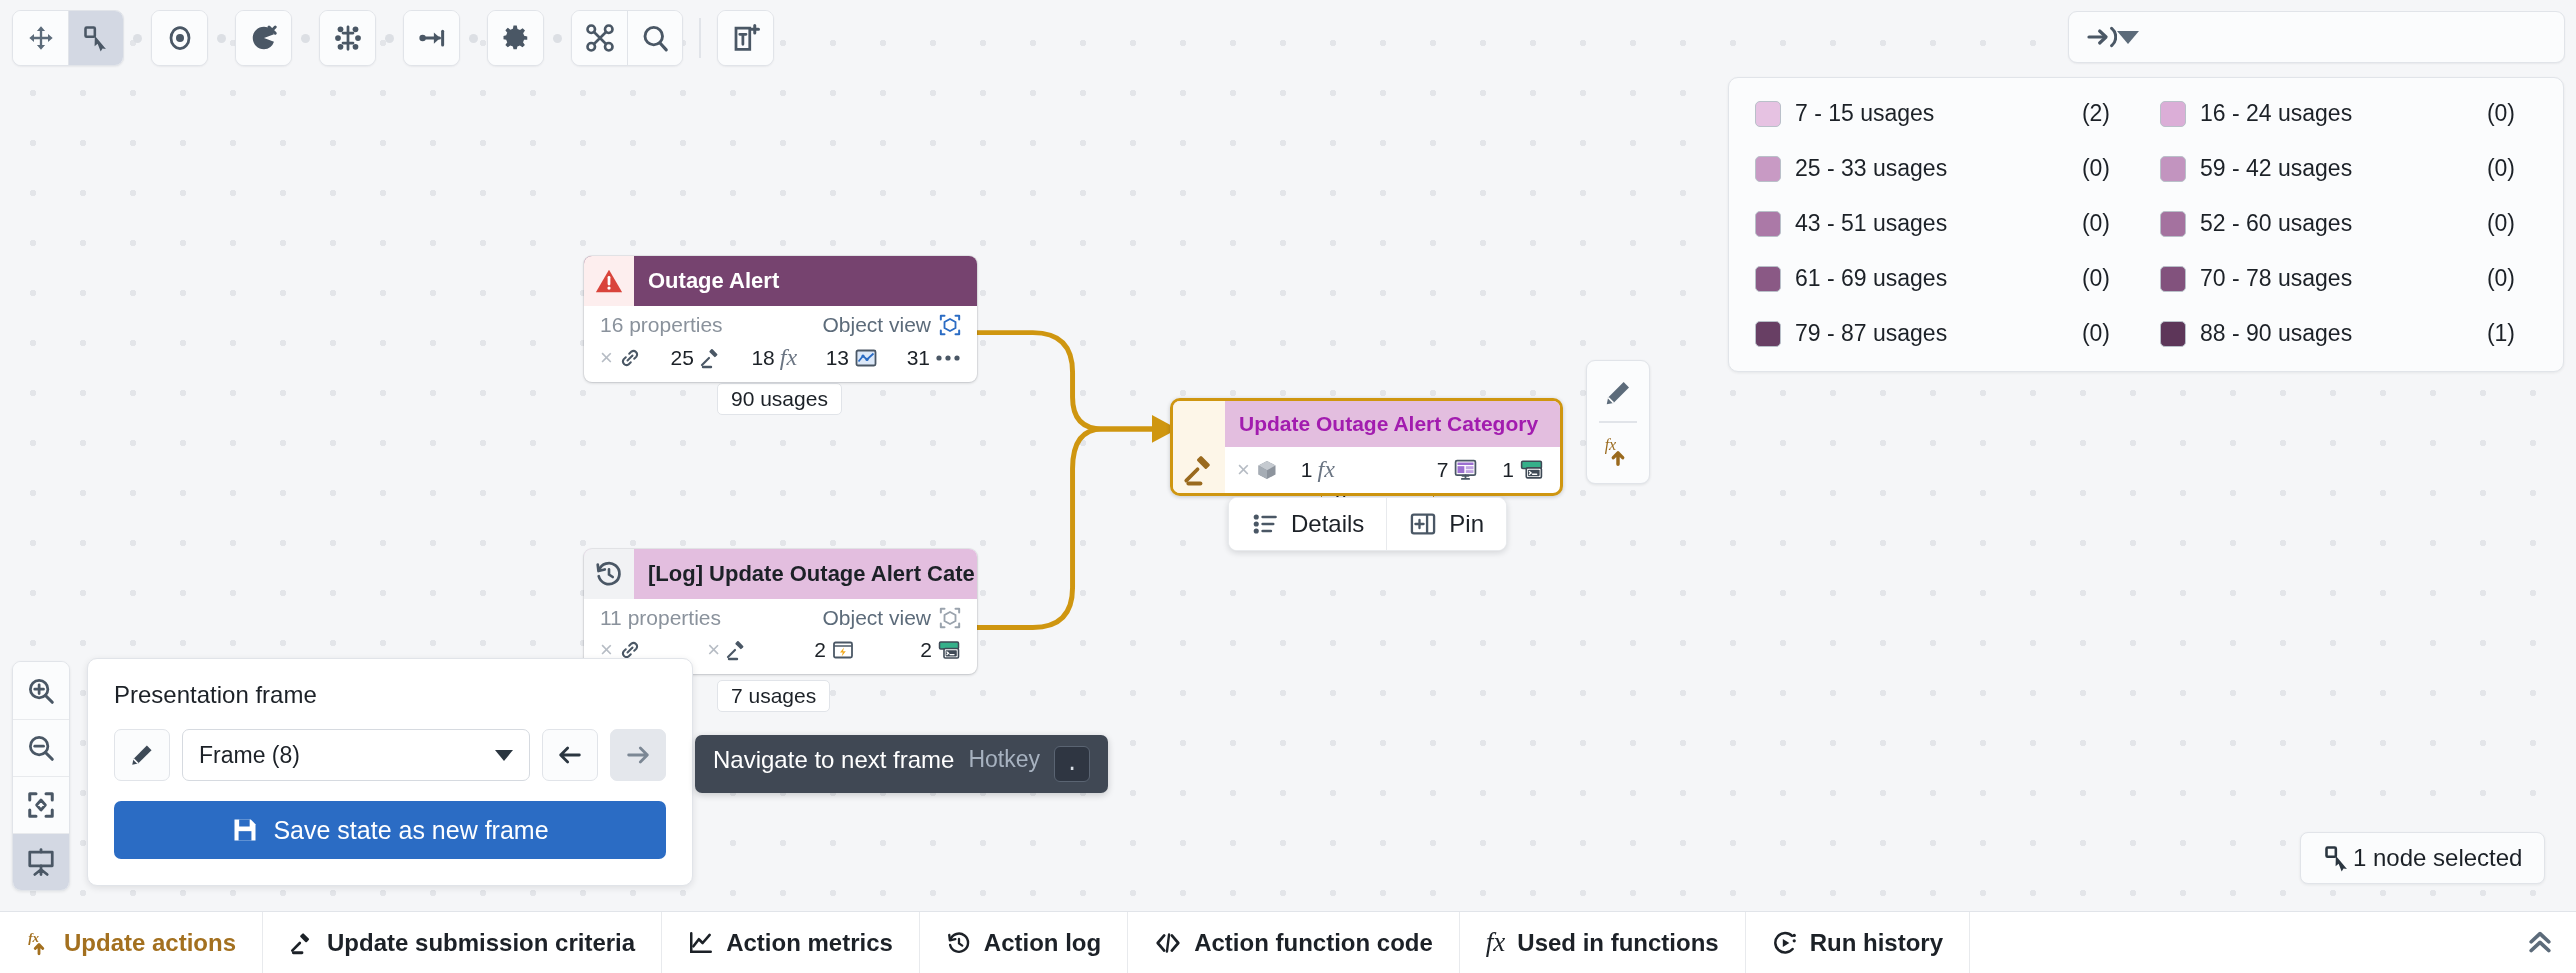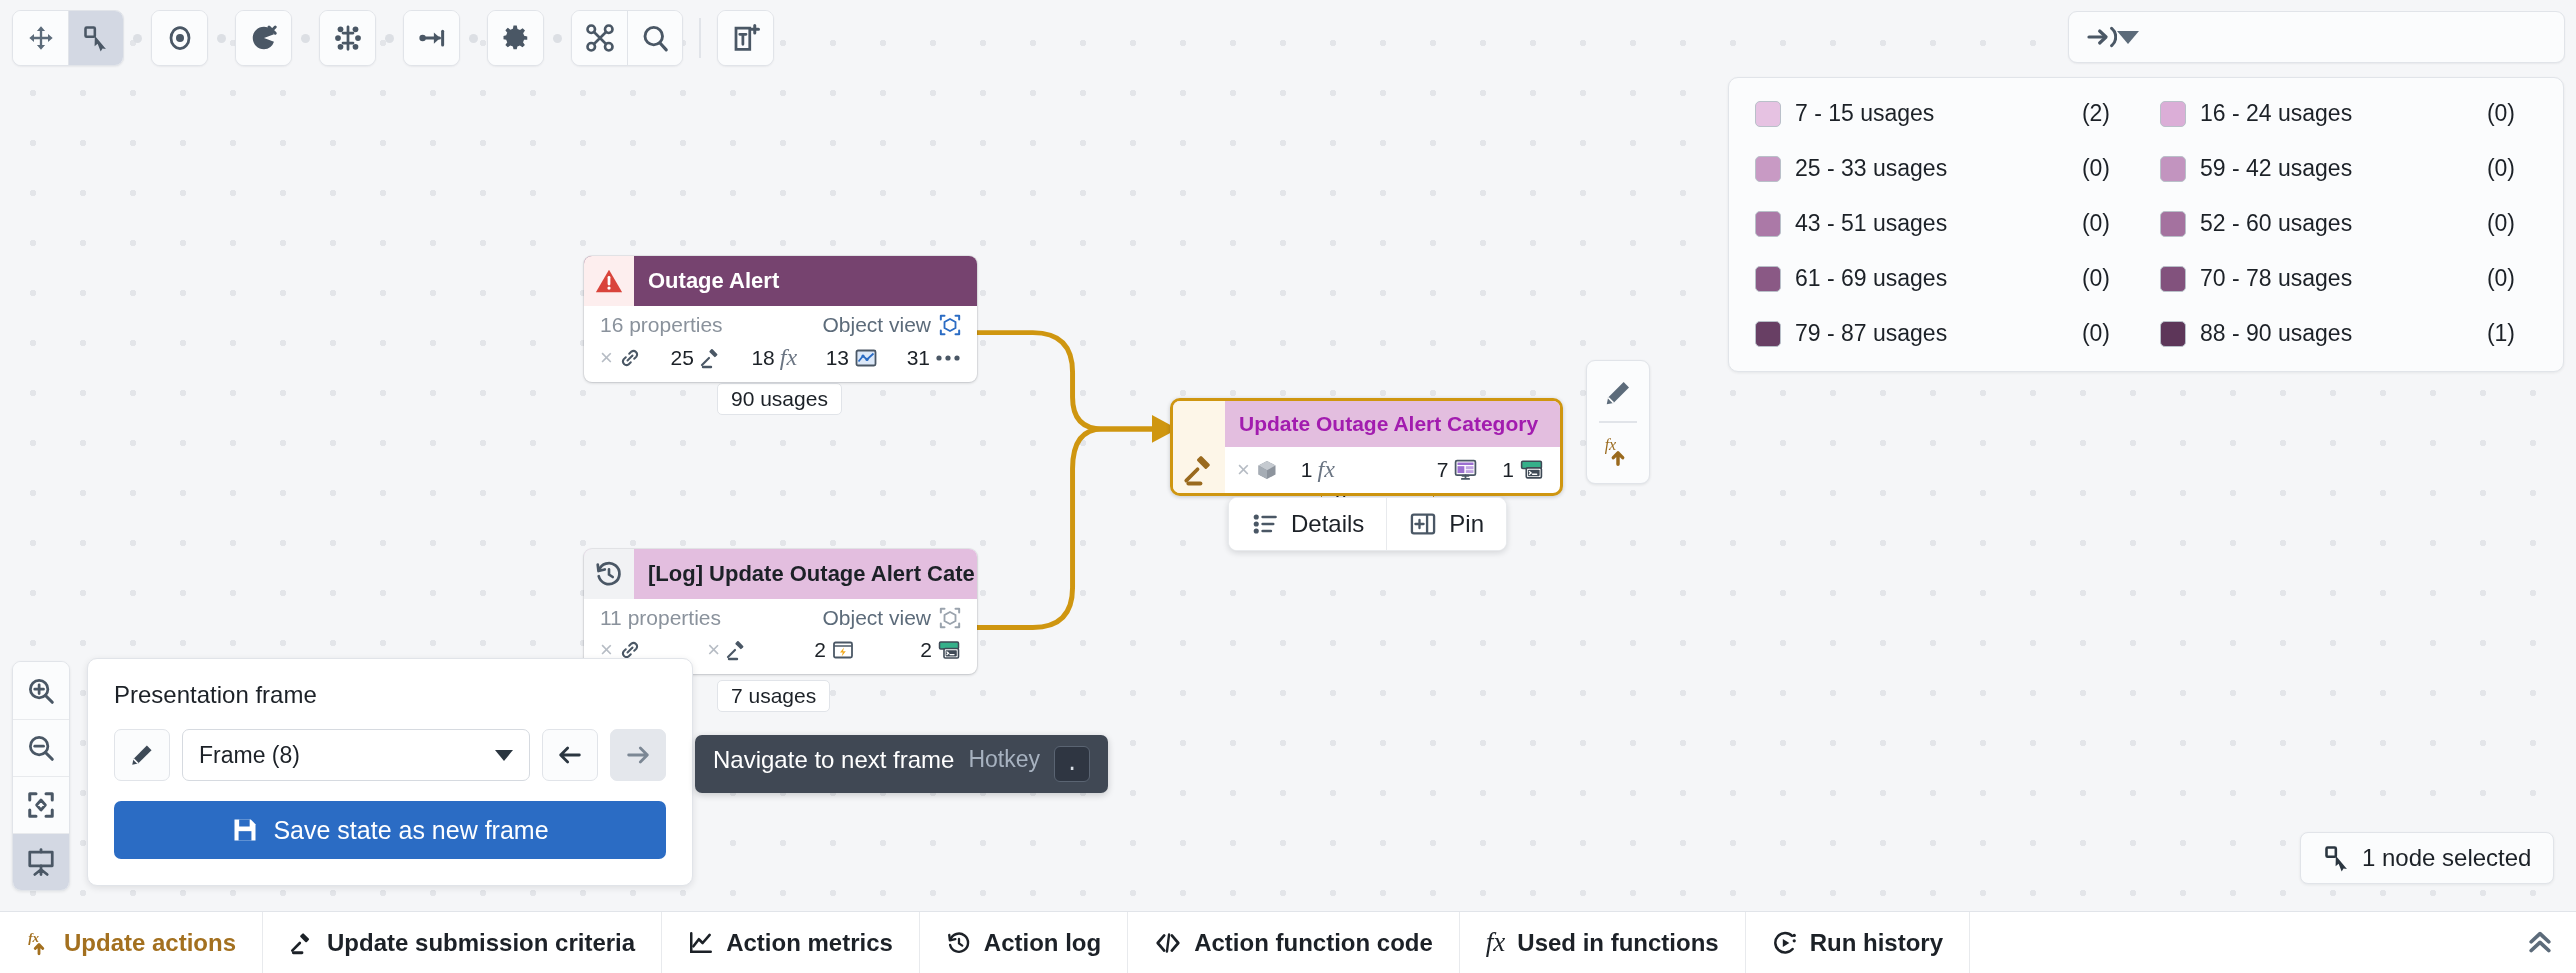--- a/index.html
+++ b/index.html
@@ -301,21 +301,21 @@
     display: flex; align-items: center; justify-content: center;
     font-family: "Liberation Mono", monospace;
   }
 
   
   .sel-badge {
     position: absolute; left: 2300px; top: 832px;
     background: #fbfcfd;
     border: 1.5px solid #e1e4e9;
     border-radius: 8px;
-    display: flex; align-items: center; gap: 11px;
+    display: flex; align-items: center; gap: 2px;
     padding: 11px 22px;
     font-size: 24px; color: #1c2127;
     box-shadow: 0 1px 3px rgba(16,22,26,.07);
     z-index: 40;
   }
 
   
   .tabbar {
     position: absolute; left: 0; bottom: 0;
     width: 2576px; height: 62px;

